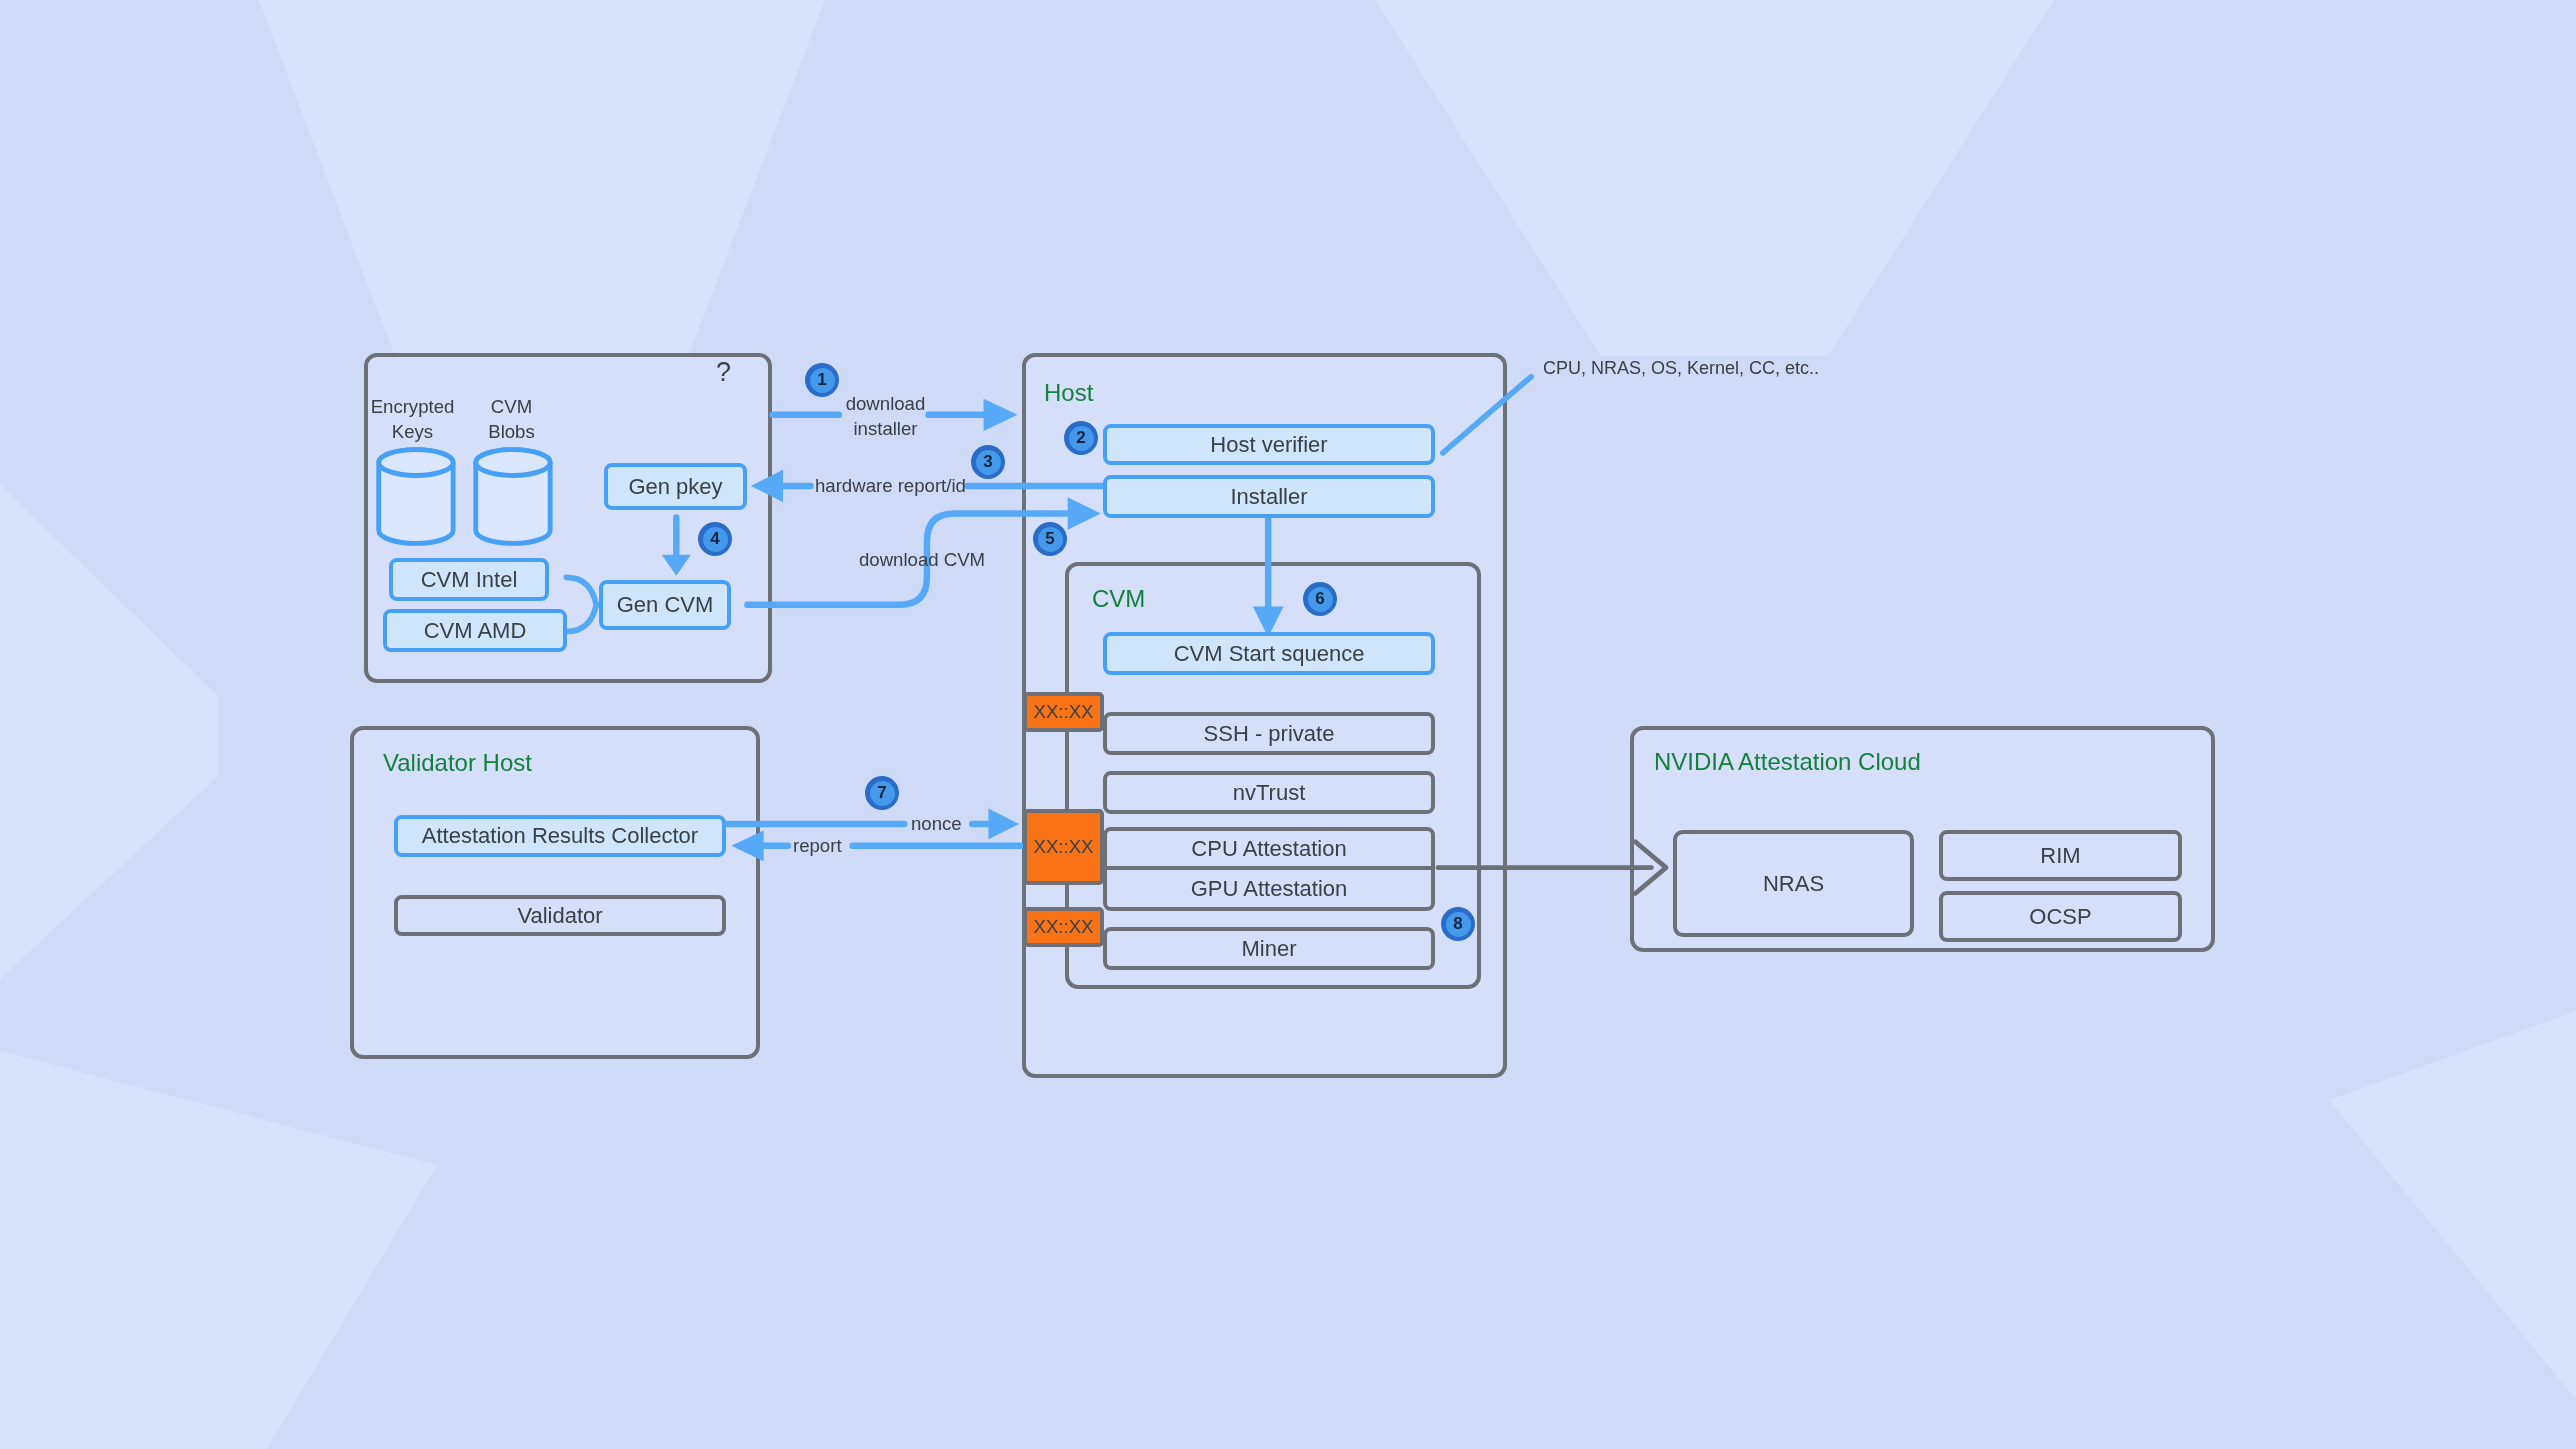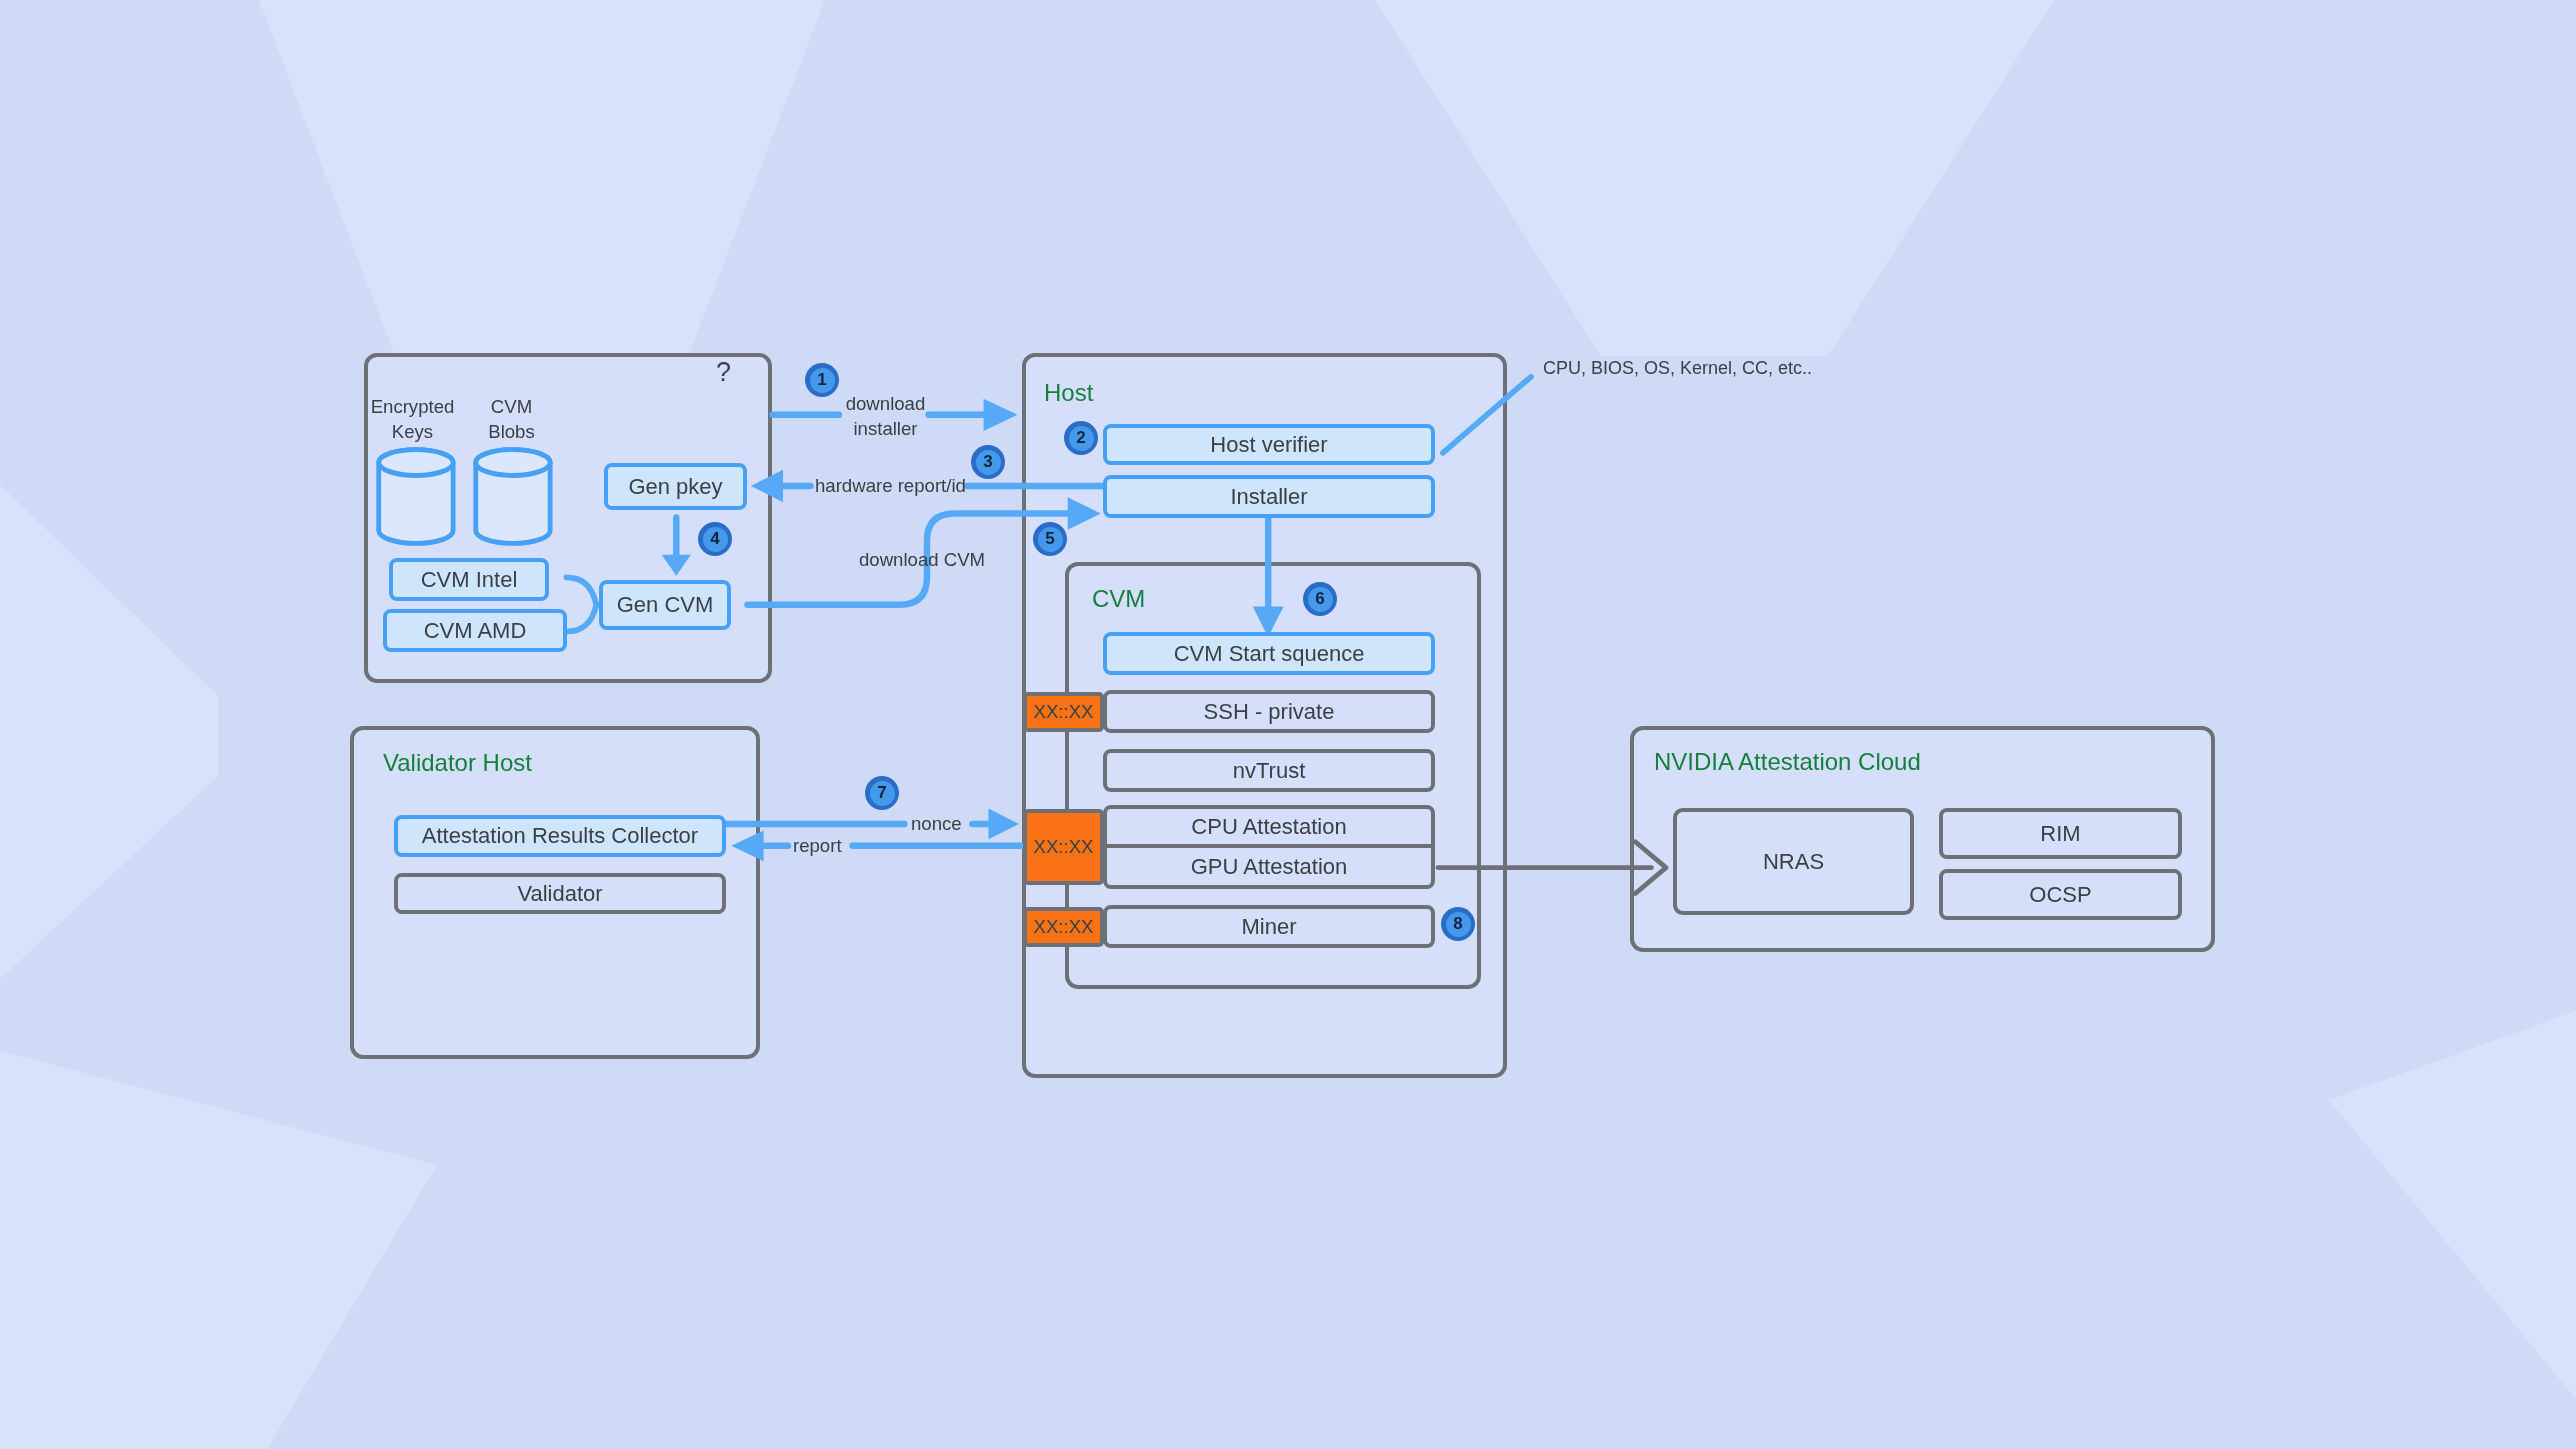--- a/index.html
+++ b/index.html
@@ -4,21 +4,21 @@
 <style>
   html,body{margin:0;padding:0;background:#cfdaf7;}
   #stage{position:relative;width:2576px;height:1449px;overflow:hidden;
          background:#cfdaf7;font-family:"Liberation Sans",sans-serif;}
   .wedge{position:absolute;left:0;top:0;width:2576px;height:1449px;background:#d9e2fb;}
   #links{position:absolute;left:0;top:0;z-index:3;}
   .panel{position:absolute;background:#d6dff9;border:4px solid #6d7177;border-radius:13px;z-index:2;box-sizing:border-box;}
   .title{position:absolute;font-size:24px;color:#15803d;z-index:6;white-space:nowrap;}
   .gnode,.bnode,.tab{position:absolute;display:flex;align-items:center;justify-content:center;
         box-sizing:border-box;z-index:5;font-size:22px;color:#3a4046;white-space:nowrap;}
-  .gnode{background:#d6dff9;border:4px solid #6d7177;border-radius:8px;}
+  .gnode{background:#d6dff9;border:4px solid #6d7177;border-radius:8px;margin-top:22px;}
   .bnode{background:#cfe5fc;border:4px solid #45a0f6;border-radius:8px;}
   .tab{background:#f97316;border:4px solid #6d7177;border-radius:4.9px;font-size:18.6px;z-index:4;}
   .badge{position:absolute;width:34px;height:34px;border-radius:50%;background:#2a6dc9;
          display:flex;align-items:center;justify-content:center;z-index:7;}
   .badge span{width:25px;height:25px;border-radius:50%;background:#4599ea;color:#132540;
          font-weight:bold;font-size:17px;display:flex;align-items:center;justify-content:center;}
   .lbl{position:absolute;font-size:18.6px;color:#3a4046;z-index:6;text-align:center;white-space:nowrap;}
   .lbl .ln{display:block;line-height:25px;}
   .qmark{position:absolute;font-size:27px;color:#3a4046;z-index:6;}
 </style>
@@ -90,21 +90,21 @@
   <div class="bnode" style="left:383px;top:609px;width:184px;height:43px;">CVM AMD</div>
   <div class="bnode" style="left:599px;top:580px;width:132px;height:50px;">Gen CVM</div>
 
   <div class="title" style="left:383px;top:749px;">Validator Host</div>
   <div class="bnode" style="left:394px;top:815px;width:332px;height:42px;">Attestation Results Collector</div>
   <div class="gnode" style="left:394px;top:873px;width:332px;height:41px;">Validator</div>
 
   <div class="title" style="left:1044px;top:379px;">Host</div>
   <div class="bnode" style="left:1103px;top:424px;width:332px;height:41px;">Host verifier</div>
   <div class="bnode" style="left:1103px;top:475px;width:332px;height:43px;">Installer</div>
-  <div class="lbl" style="left:1543px;top:358px;font-size:18px;">CPU, BIOS, OS, Kernel, CC, etc..</div>
+  <div class="lbl" style="left:1543px;top:358px;font-size:18px;">CPU, NRAS, OS, Kernel, CC, etc..</div>
 
   <div class="title" style="left:1092px;top:585px;">CVM</div>
   <div class="bnode" style="left:1103px;top:632px;width:332px;height:43px;">CVM Start squence</div>
   <div class="gnode" style="left:1103px;top:690px;width:332px;height:43px;">SSH - private</div>
   <div class="gnode" style="left:1103px;top:749px;width:332px;height:43px;">nvTrust</div>
   <div class="gnode" style="left:1103px;top:805px;width:332px;height:43px;border-radius:8px 8px 0 0;">CPU Attestation</div>
   <div class="gnode" style="left:1103px;top:844px;width:332px;height:45px;border-radius:0 0 8px 8px;">GPU Attestation</div>
   <div class="gnode" style="left:1103px;top:905px;width:332px;height:43px;">Miner</div>
   <div class="tab" style="left:1023px;top:692px;width:81px;height:40px;">XX::XX</div>
   <div class="tab" style="left:1023px;top:809px;width:81px;height:76px;">XX::XX</div>

